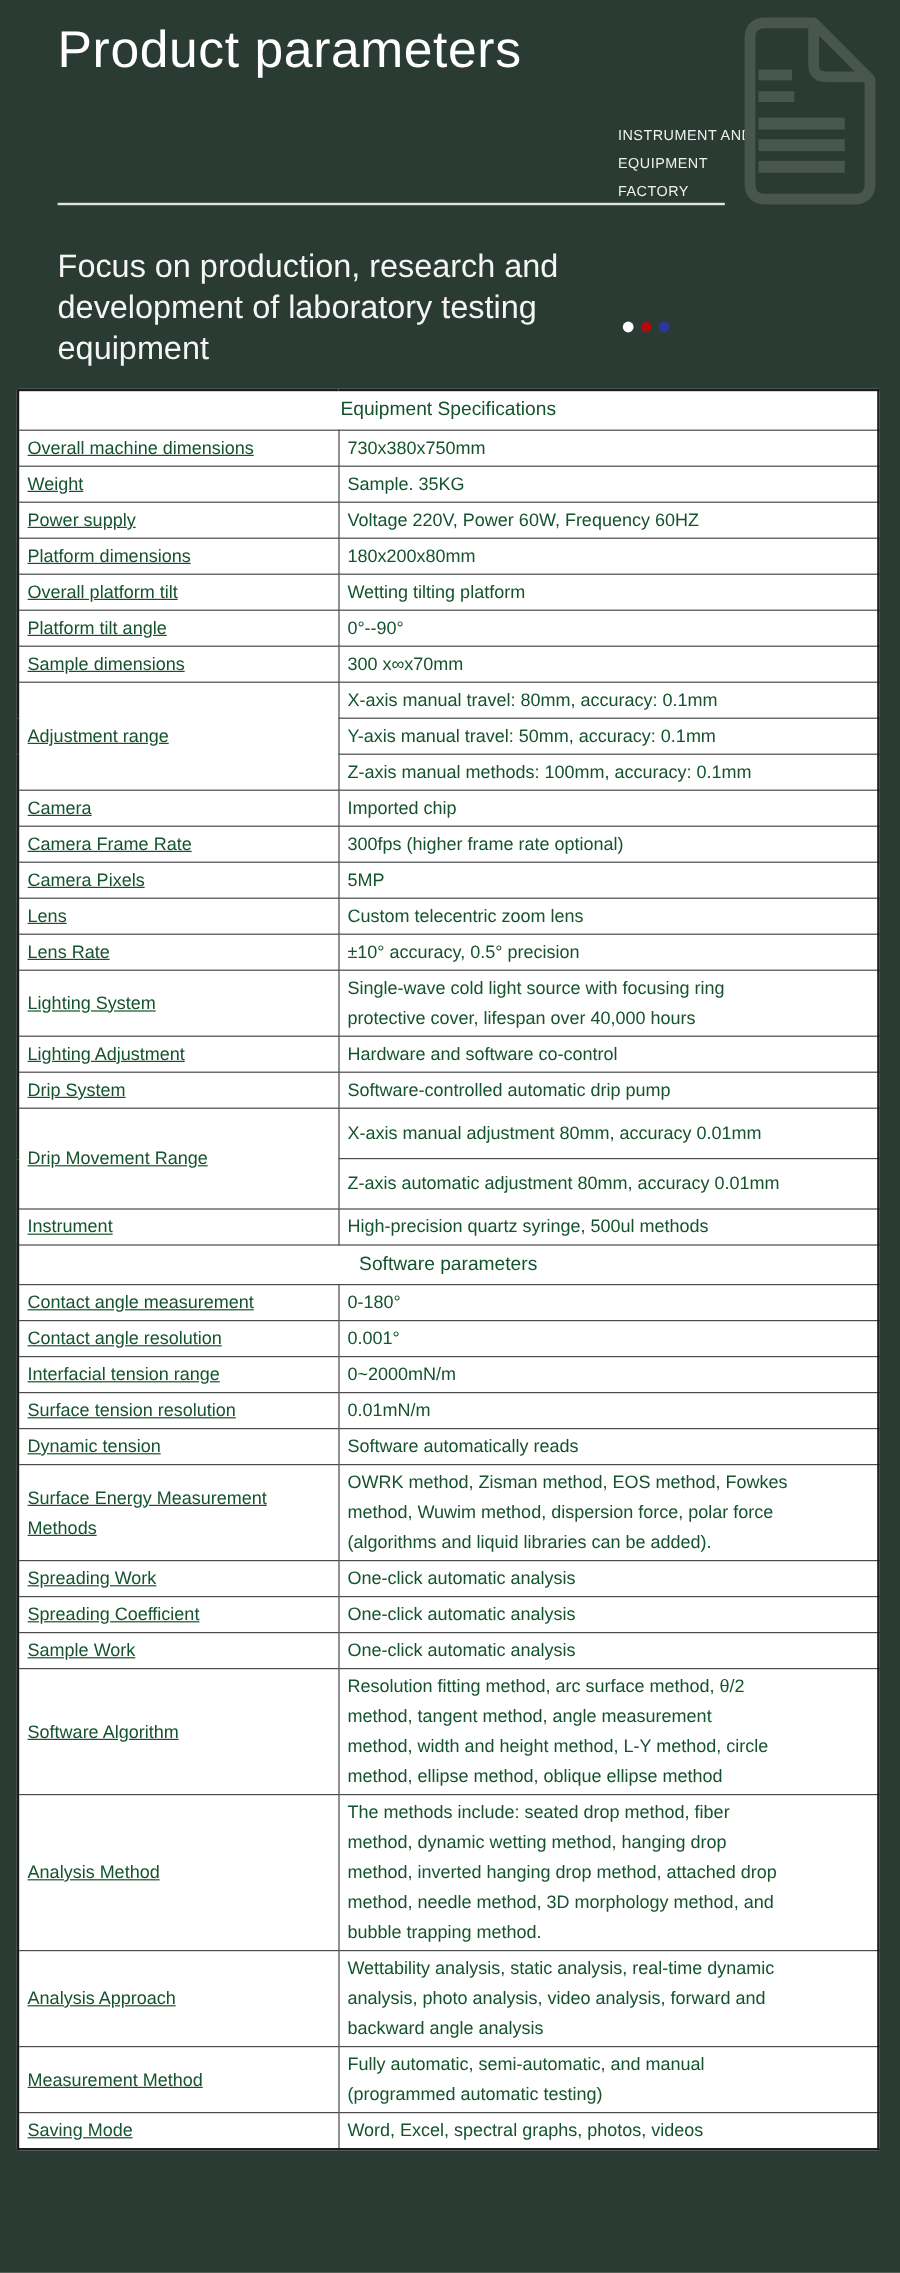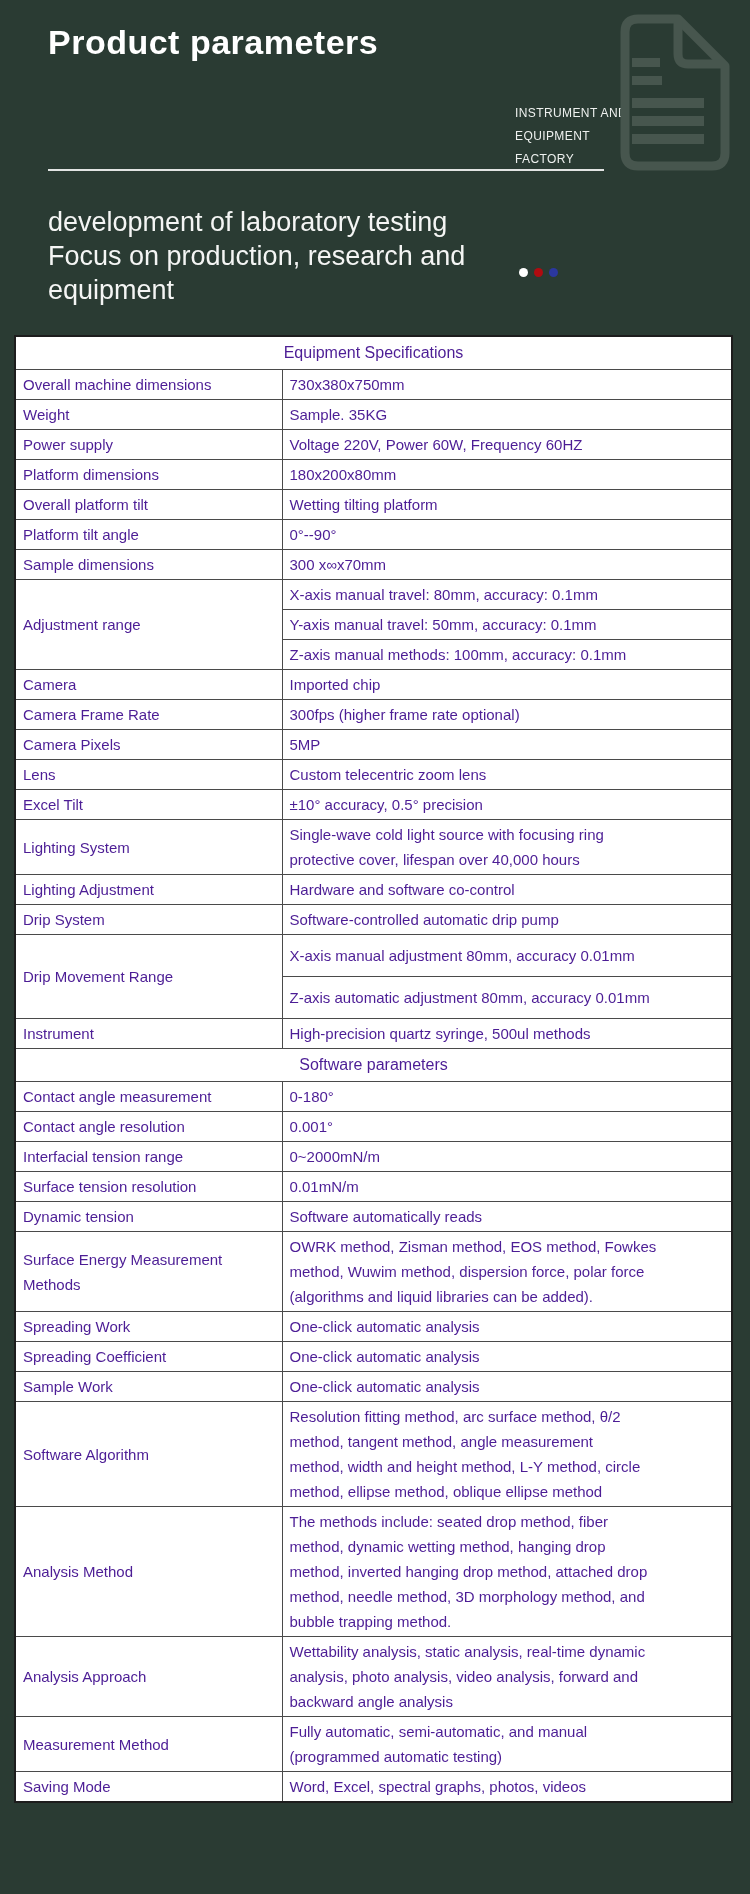--- a/index.html
+++ b/index.html
@@ -4,21 +4,21 @@
 <style>
   html,body{margin:0;padding:0;}
   body{
     width:750px;height:1894px;position:relative;overflow:hidden;
     background:#2a3b33;
     font-family:"Liberation Sans","DejaVu Sans",sans-serif;
   }
   
   .title{
     position:absolute;left:48px;top:16px;color:#ffffff;
-    font-size:34px;font-weight:700;line-height:53px;letter-spacing:0.5px;
+    font-size:43px;font-weight:400;line-height:53px;letter-spacing:0.5px;
   }
   .factory{
     position:absolute;left:515px;top:102px;color:#eef1ef;
     font-size:12px;font-weight:500;line-height:23px;letter-spacing:0.4px;
   }
   .doc-icon{position:absolute;left:612px;top:12px;}
   .rule{
     position:absolute;left:48px;top:169px;width:556px;height:2px;
     background:#e2e4e3;
   }
@@ -26,35 +26,35 @@
     position:absolute;left:48px;top:205px;color:#f4f5f4;
     font-size:27px;font-weight:400;line-height:34px;
   }
   .dots{position:absolute;left:519px;top:268px;display:flex;gap:6px;}
   .dot{width:9px;height:9px;border-radius:50%;}
   .dot-1{background:#ffffff;}
   .dot-2{background:#b00b10;}
   .dot-3{background:#2b379e;}
   
   .spec-table{
-    position:absolute;left:14px;top:335px;width:719px;
-    border-collapse:collapse;background:#ffffff;color:#4c1d95;
+    position:absolute;left:14px;top:324px;width:719px;
+    border-collapse:collapse;background:#ffffff;color:#14532d;
     border:2px solid #1d1d1d;table-layout:fixed;
     font-size:15px;
     padding-left:32px;
   }
   .spec-table td{
     border:1px solid #4a4a4a;
     padding:2px 6px 2px 7px;
     line-height:25px;
     vertical-align:middle;
     overflow:hidden;
   }
   .spec-table td.val{white-space:pre-line;}
-  .spec-table td.lbl{white-space:pre-line;}
+  .spec-table td.lbl{white-space:pre-line;text-decoration:underline;}
   .sec-row td{
     text-align:center;font-size:16px;padding:4px 6px;line-height:24px;
   }
   .row-tall td{padding-top:8px;padding-bottom:8px;}
 </style>
 </head>
 <body>
 
 <div class="title">
   <div>Product parameters</div>
@@ -74,22 +74,22 @@
     <rect x="20" y="64" width="30" height="9" fill="#47564e"></rect>
     <rect x="20" y="86" width="72" height="10" fill="#47564e"></rect>
     <rect x="20" y="104" width="72" height="10" fill="#47564e"></rect>
     <rect x="20" y="122" width="72" height="10" fill="#47564e"></rect>
   </svg>
 </div>
 
 <div class="rule"></div>
 
 <div class="subtitle">
+  <div>Focus on production, research and</div>
   <div>development of laboratory testing</div>
-  <div>Focus on production, research and</div>
   <div>equipment</div>
 </div>
 
 <div class="dots">
   <span class="dot dot-1"></span>
   <span class="dot dot-2"></span>
   <span class="dot dot-3"></span>
 </div>
 
 <table class="spec-table">
@@ -153,21 +153,21 @@
   </tr>
   <tr>
     <td class="lbl">Camera Pixels</td>
     <td class="val">5MP</td>
   </tr>
   <tr>
     <td class="lbl">Lens</td>
     <td class="val">Custom telecentric zoom lens</td>
   </tr>
   <tr>
-    <td class="lbl">Excel Tilt</td>
+    <td class="lbl">Lens Rate</td>
     <td class="val">±10° accuracy, 0.5° precision</td>
   </tr>
   <tr>
     <td class="lbl">Lighting System</td>
     <td class="val">Single-wave cold light source with focusing ring
 protective cover, lifespan over 40,000 hours</td>
   </tr>
   <tr>
     <td class="lbl">Lighting Adjustment</td>
     <td class="val">Hardware and software co-control</td>

